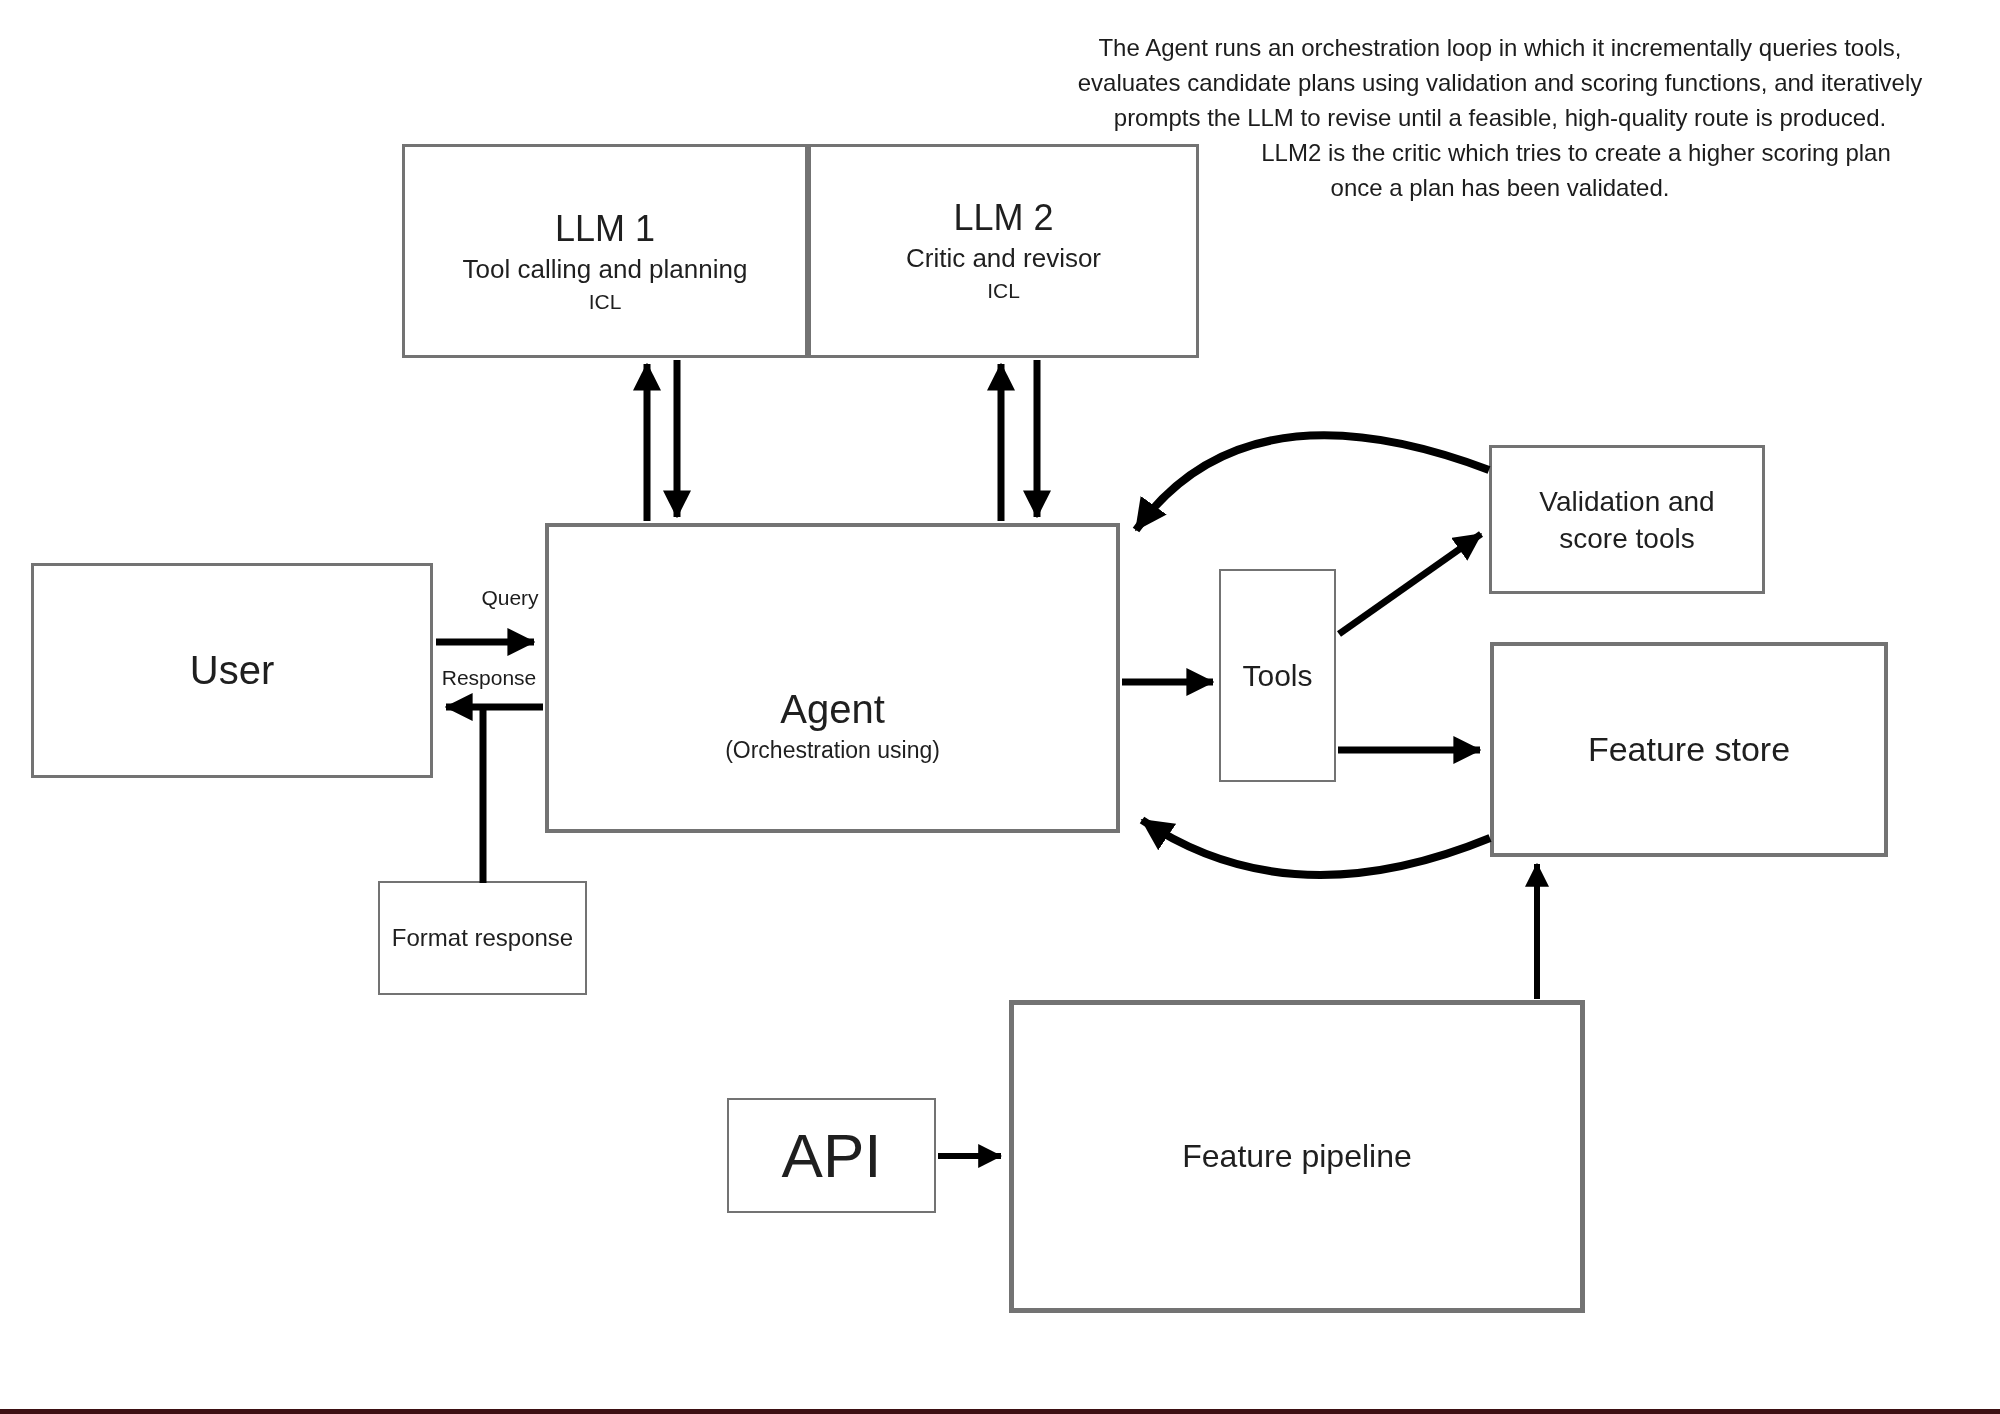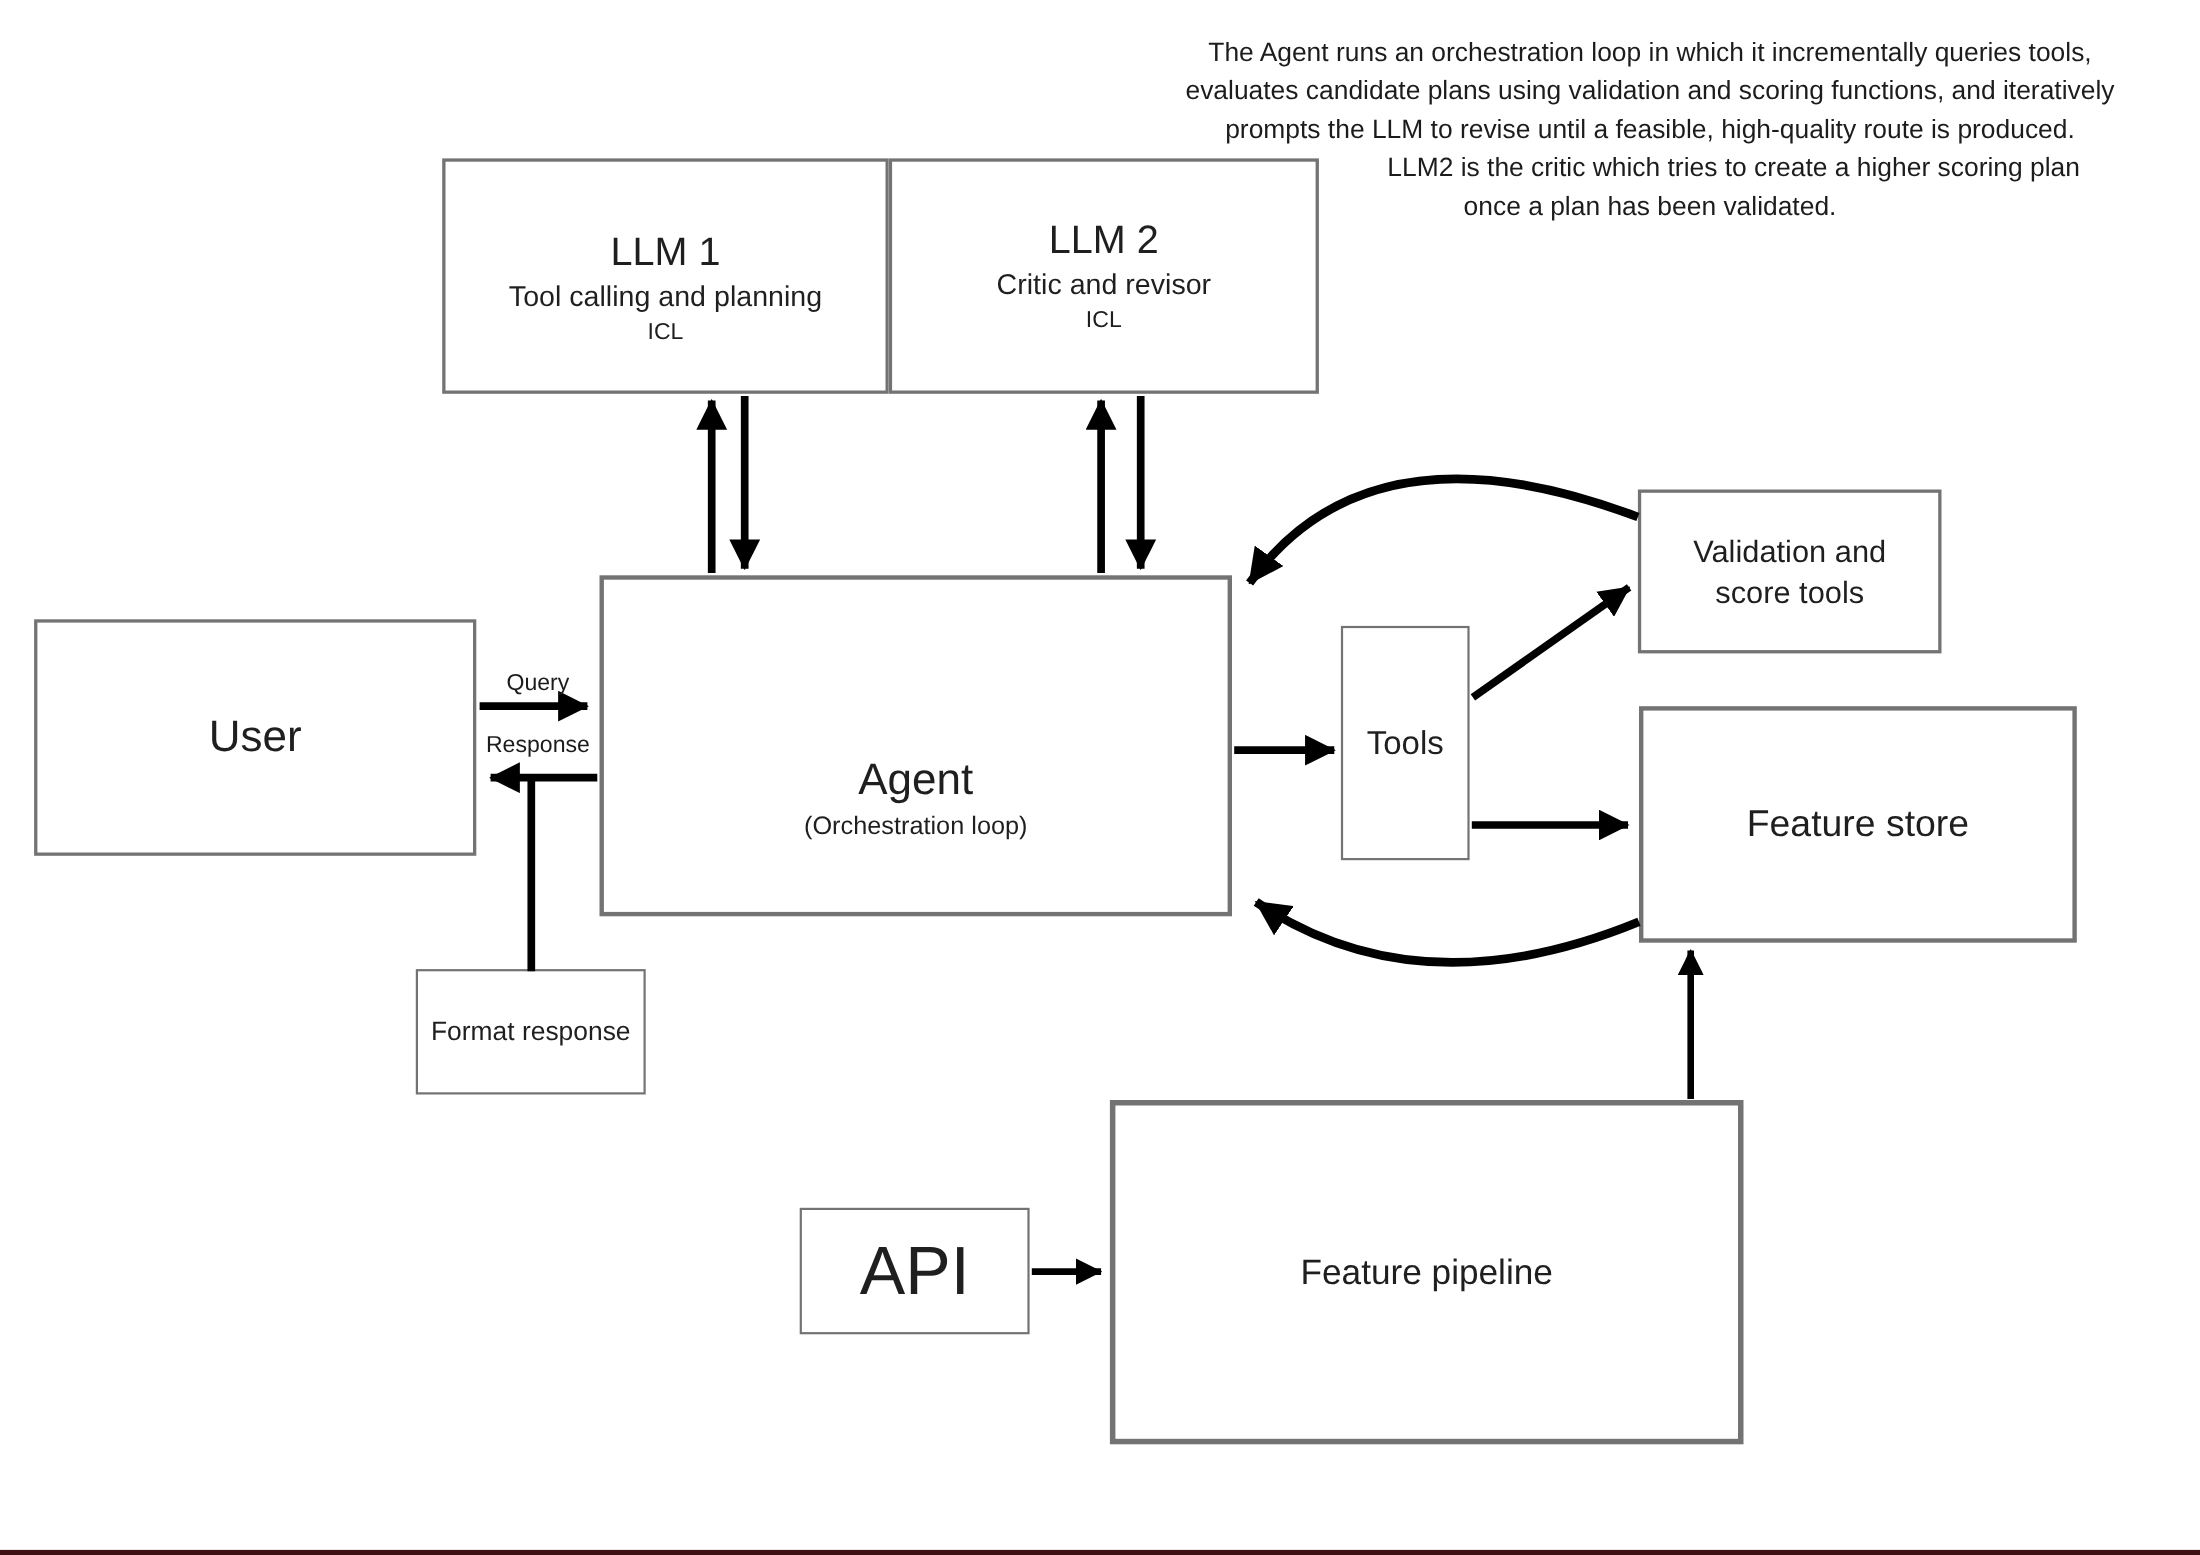--- a/index.html
+++ b/index.html
@@ -44,21 +44,21 @@
   .box-feature-pipeline { left:1009px; top:1000px; width:576px; height:313px; border-width:5px; }
   .feature-pipeline-label { font-size:32px;text-align:center; }
 
   .annotation { position:absolute; left:1030px; top:30px; width:940px; text-align:center;
                 font-size:24px; line-height:35px; color:#1c1c1c; z-index:1; }
   .ann-line { white-space:nowrap; }
   .ann-shift { position:relative; left:76px; }
 
   .edge-label { position:absolute; left:433px; width:112px; text-align:center;
                 font-size:21px; color:#1c1c1c; z-index:4; }
-  .edge-label-query { top:609px; }
+  .edge-label-query { top:586px;margin-left:21px; }
   .edge-label-response { top:666px; }
 
   .bottom-edge { position:absolute; left:0; bottom:0; width:100%; height:5px;
                  background:#3d1013; z-index:5; }
 </style>
 </head>
 <body>
 
 <div class="canvas">
 
@@ -115,21 +115,21 @@
     <div class="llm-subtitle">Critic and revisor</div>
     <div class="llm-note">ICL</div>
   </div>
 
   <div class="box box-user">
     <div class="user-label">User</div>
   </div>
 
   <div class="box box-agent">
     <div class="agent-title">Agent</div>
-    <div class="agent-subtitle">(Orchestration loop)</div>
+    <div class="agent-subtitle">(Orchestration using)</div>
   </div>
 
   <div class="box box-tools">
     <div class="tools-label">Tools</div>
   </div>
 
   <div class="box box-validation">
     <div class="validation-line">Validation and</div>
     <div class="validation-line">score tools</div>
   </div>

